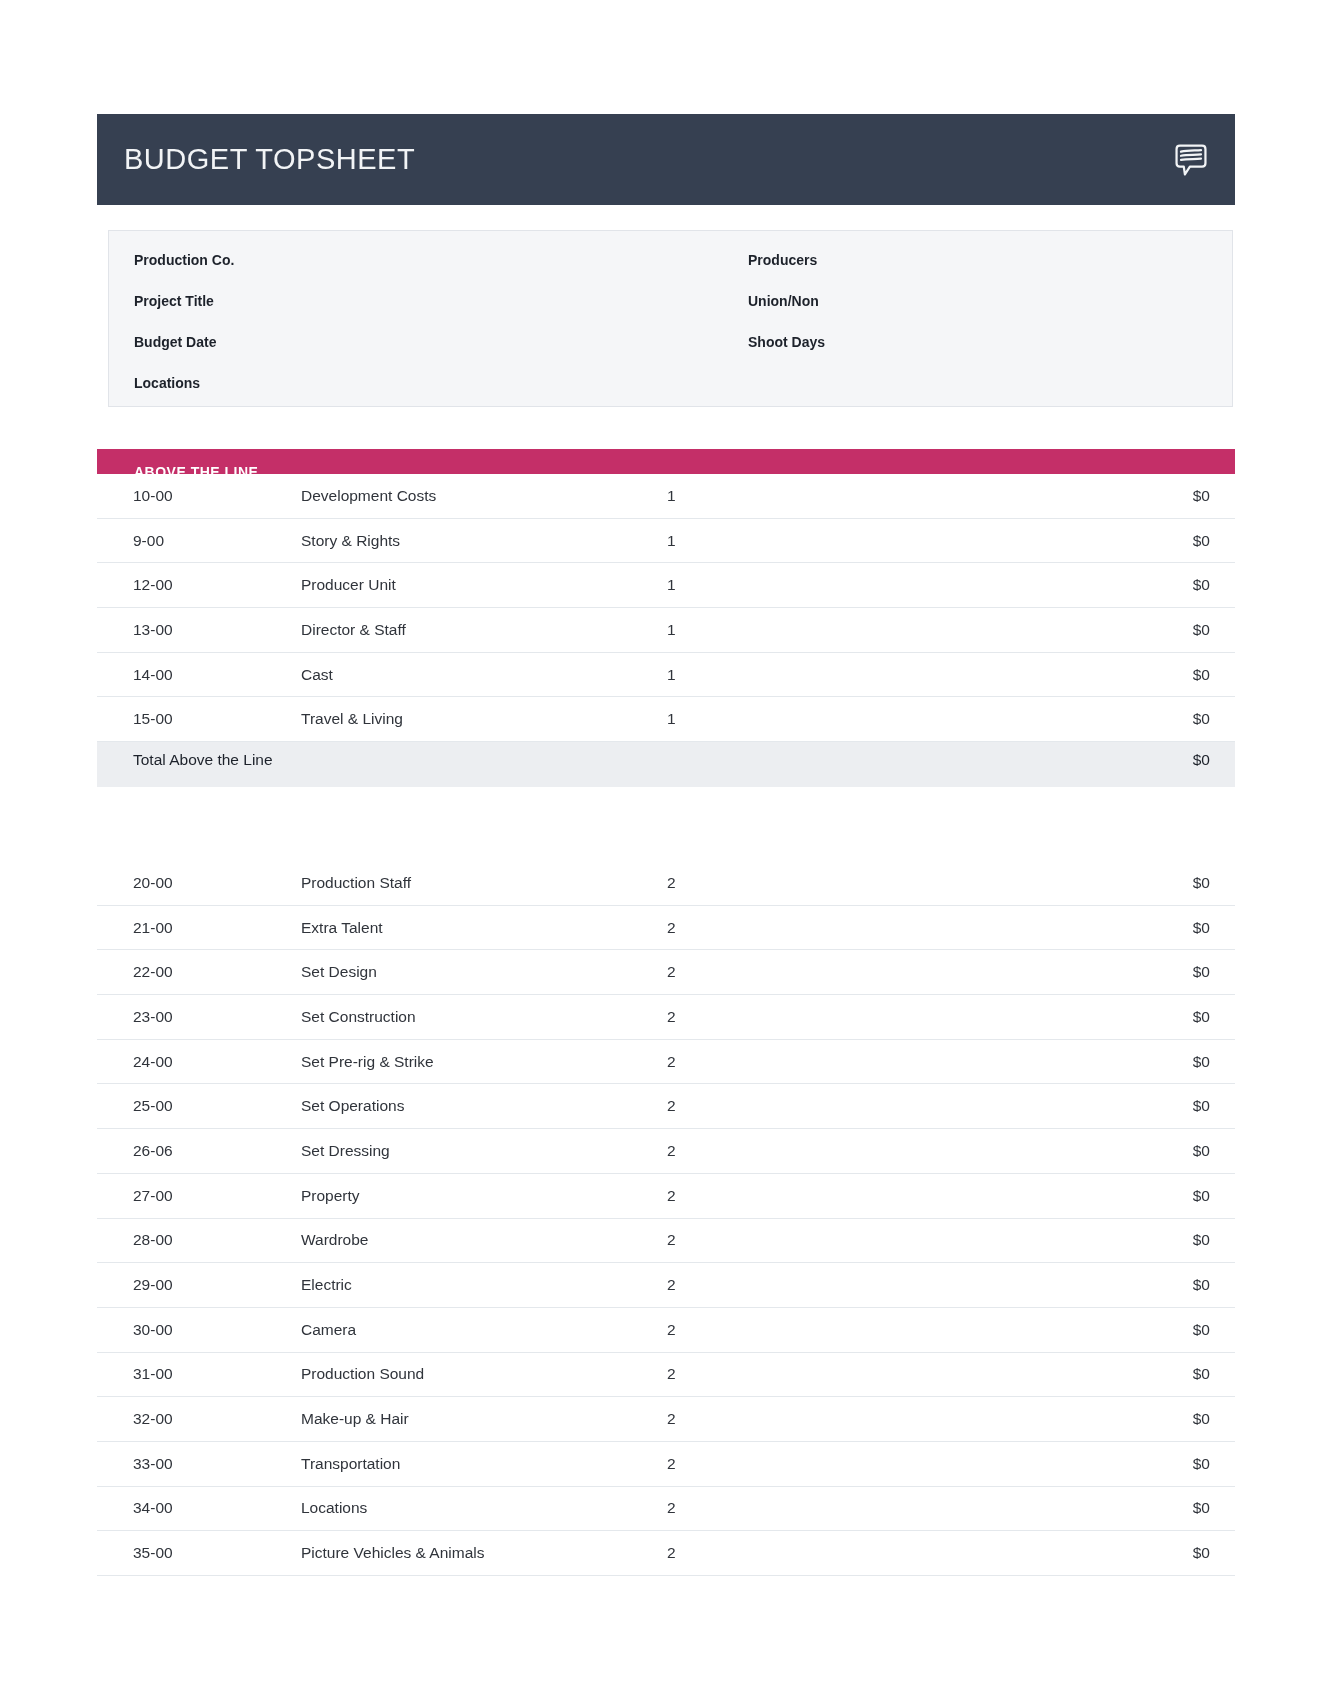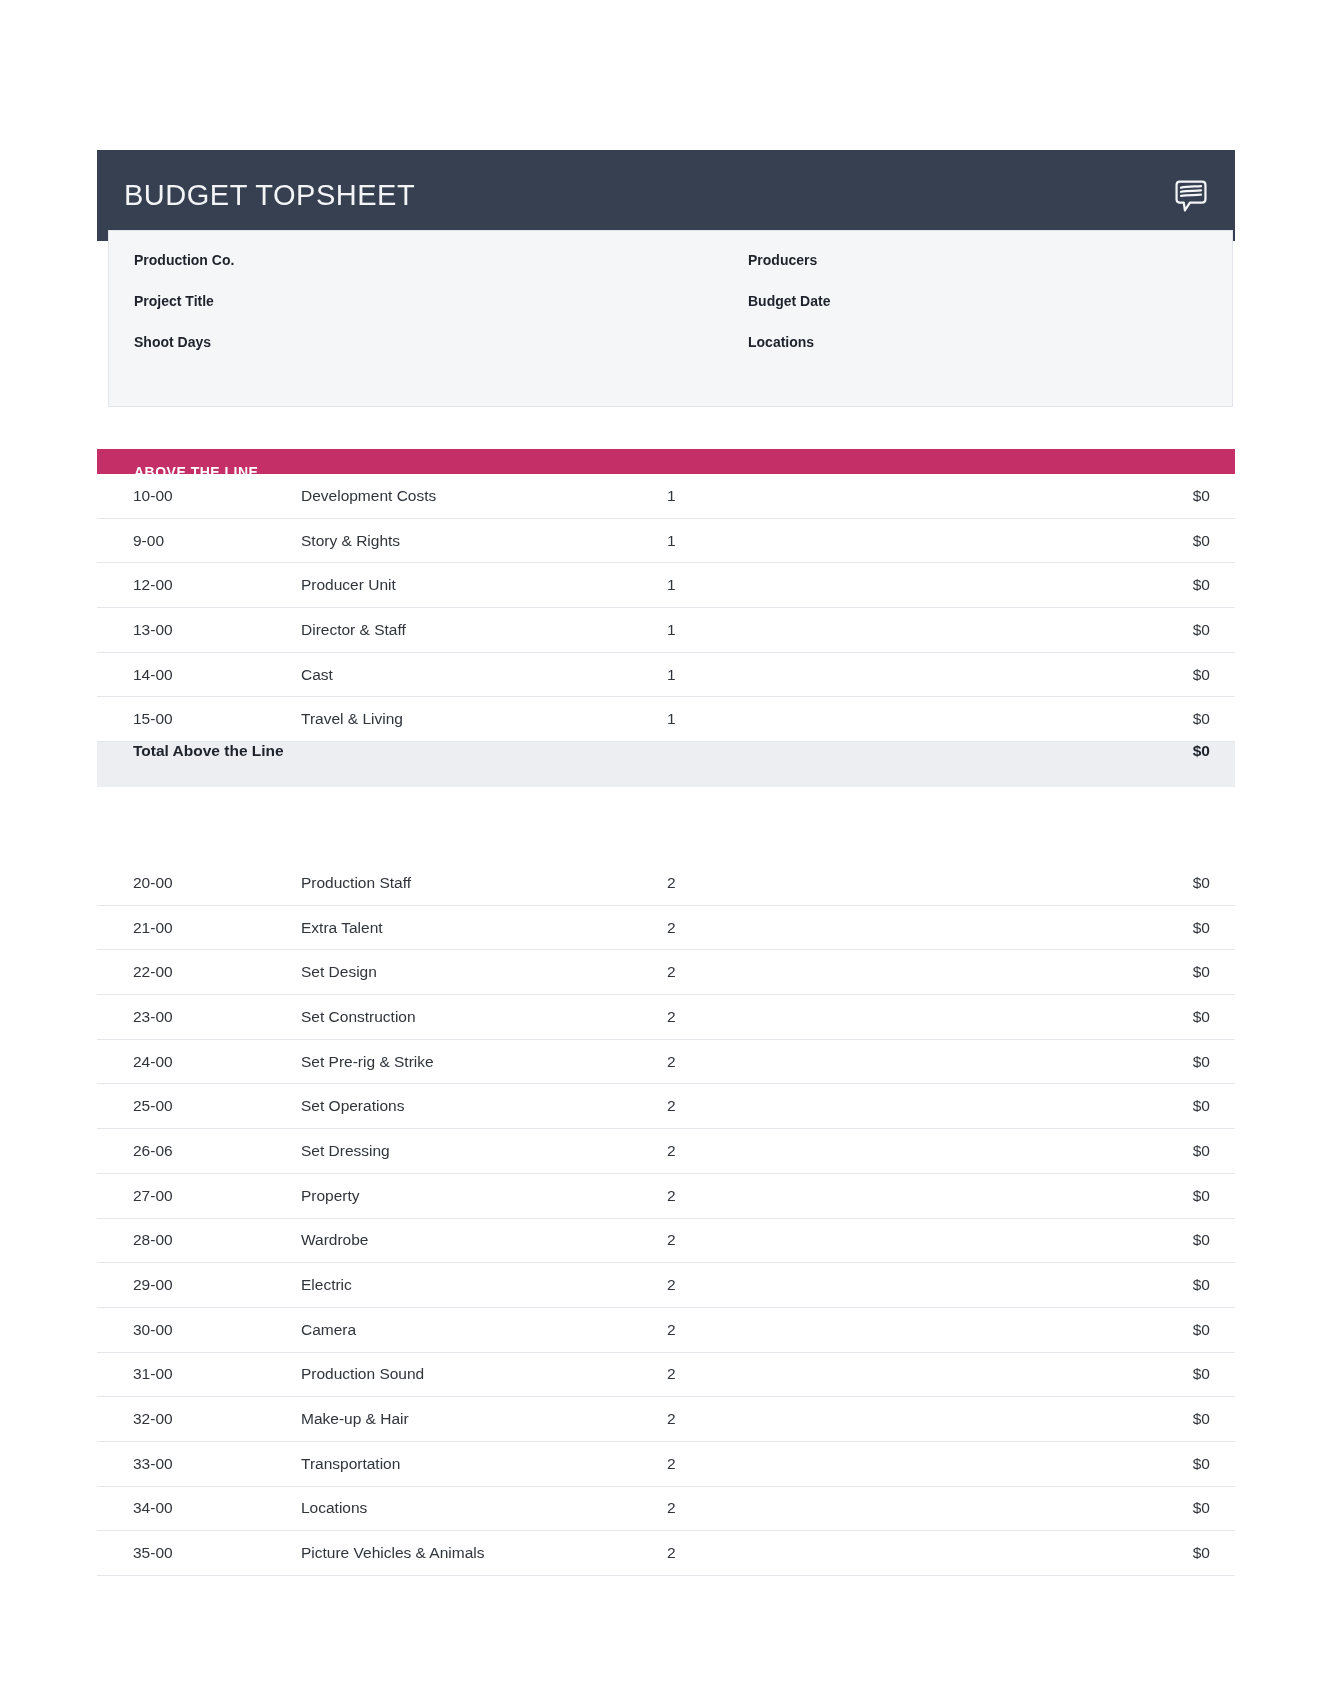--- a/index.html
+++ b/index.html
@@ -42,46 +42,47 @@
   .table-atl{top:474px;}
   .table-pe{top:861px;}
   .row{
     display:grid;grid-template-columns:168px 366px 1fr auto;align-items:center;
     height:44.7px;padding:0 25px 0 36px;box-sizing:border-box;
     border-bottom:1px solid #e4e8ec;
     font-size:15.5px;color:#30343b;background:#ffffff;
   }
   .row .amount{text-align:right;}
   .total-row{
-    display:flex;align-items:flex-start;justify-content:space-between;
+    display:flex;align-items:center;justify-content:space-between;
     height:44.7px;padding:0 25px 8px 36px;box-sizing:border-box;
-    background:#eceef1;font-size:15.5px;font-weight:700;color:#1d222b;
+    background:#eceef1;font-size:15.5px;font-weight:400;color:#1d222b;
   }
 </style>
 </head>
 <body>
 
 <div class="page">
 
-  <header class="header-bar" style="background: rgb(54, 64, 81); margin-top: 36px;">
+  <header class="header-bar" style="background: rgb(54, 64, 81);">
     <h1>BUDGET TOPSHEET</h1>
     <span class="comment-btn">
       <svg width="40" height="40" viewBox="0 0 36 36" fill="none" stroke="#f2f4f6" stroke-width="2" stroke-linecap="round" stroke-linejoin="round">
         <path d="M5 8 C5 6.3 6.3 5 8 5 L28 5 C29.7 5 31 6.3 31 8 L31 21 C31 22.7 29.7 24 28 24 L17 24 L12.5 31 L11.5 24 L8 24 C6.3 24 5 22.7 5 21 Z"></path>
         <path d="M9 10.5 C15 9.2 21 9.6 27 9.2"></path>
         <path d="M9 14.2 C15 13 21 13.6 27 13"></path>
         <path d="M9 17.9 C15 16.8 21 17.4 27 16.8"></path>
       </svg>
     </span>
   </header>
 
   <section class="info-box">
     <div class="info-cell">Production Co.</div>
     <div class="info-cell">Producers</div>
     <div class="info-cell">Project Title</div>
+    <div class="info-cell">Union/Non</div>
     <div class="info-cell">Budget Date</div>
     <div class="info-cell">Shoot Days</div>
     <div class="info-cell">Locations</div>
   </section>
 
   <div class="section-bar bar-atl" style="background: rgb(196, 47, 104);">
     <span>ABOVE THE LINE</span>
   </div>
   <div class="budget-table table-atl">
     <div>

